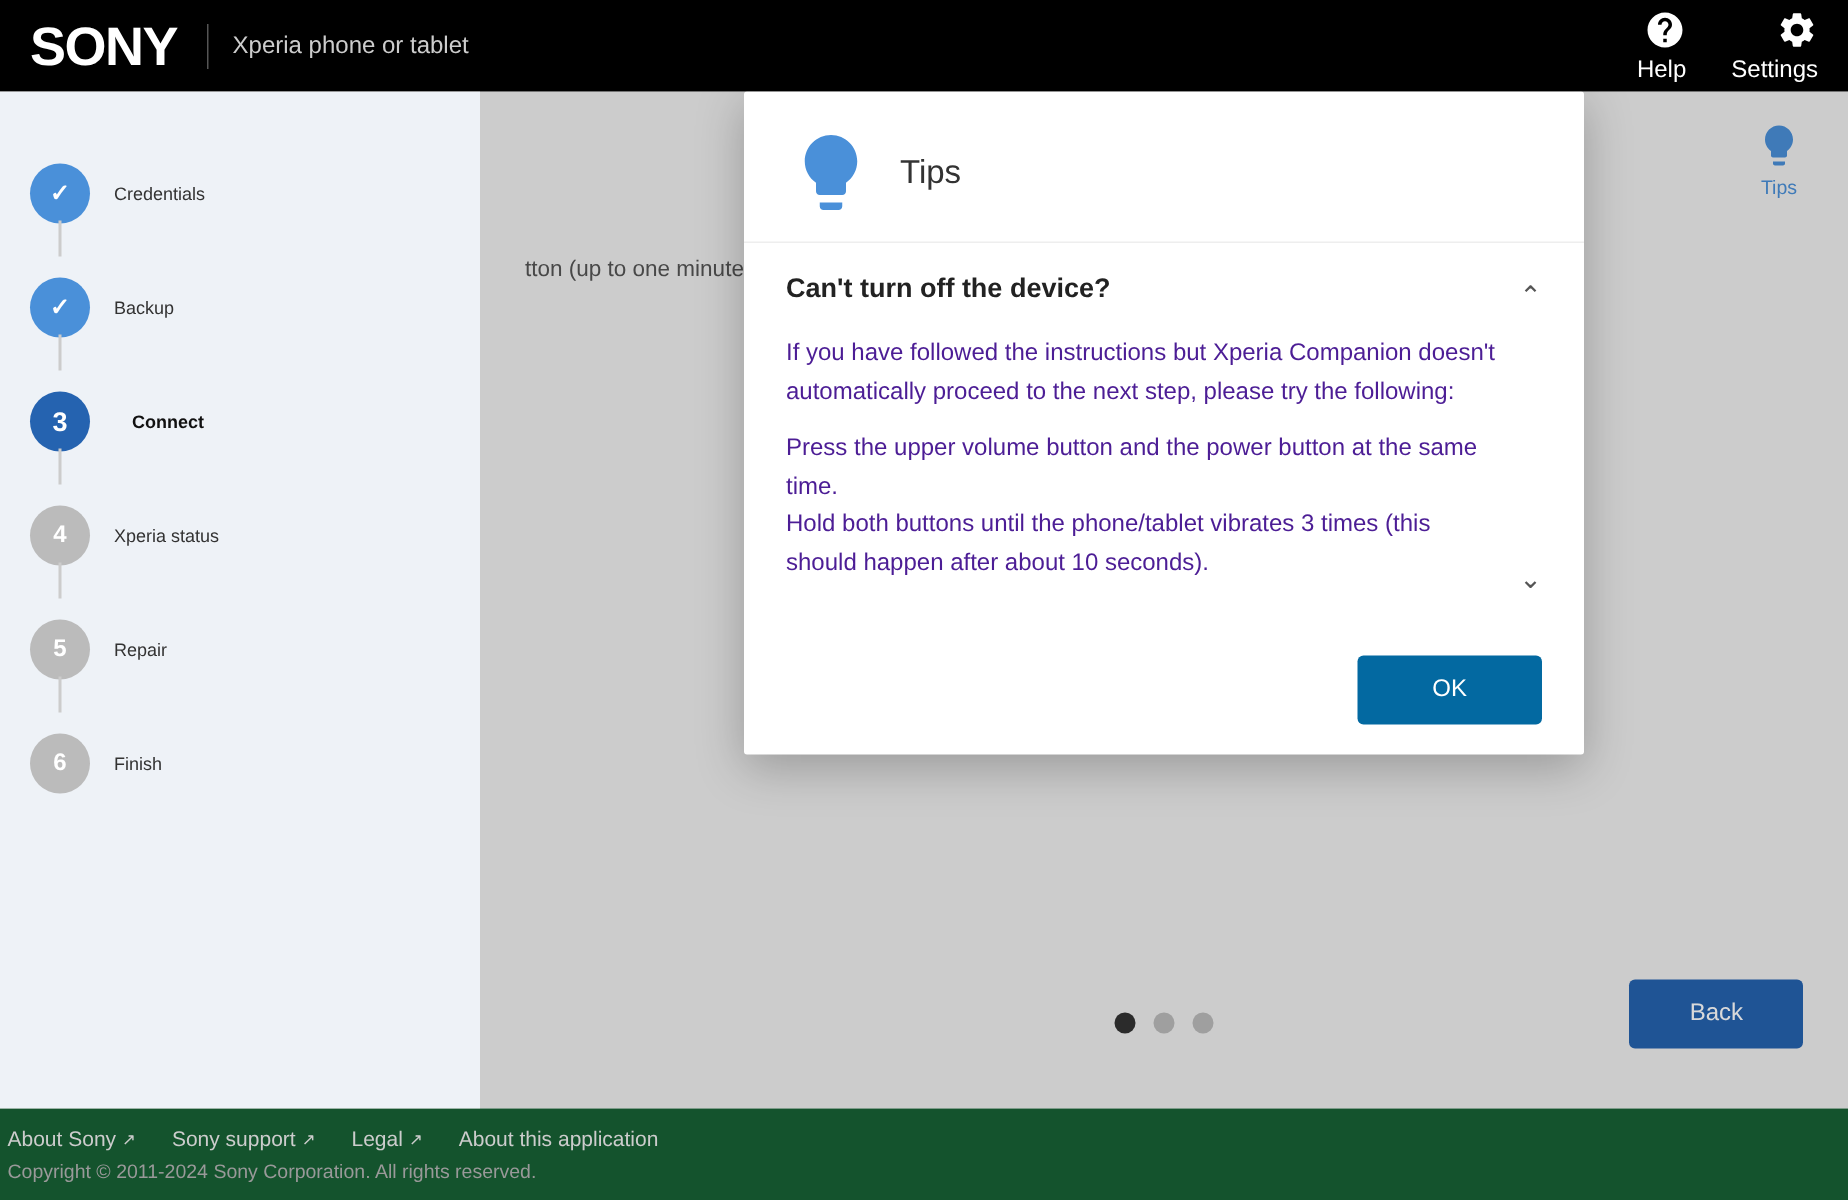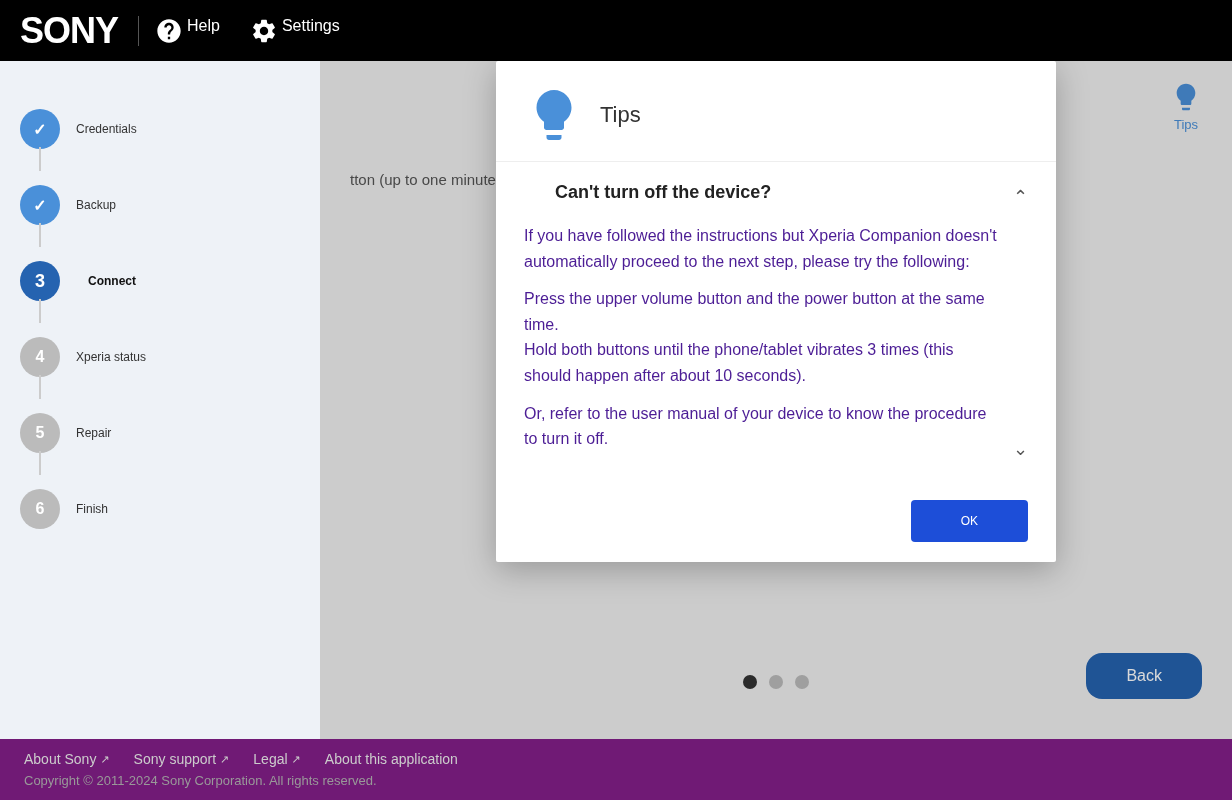--- a/index.html
+++ b/index.html
@@ -34,22 +34,22 @@
       color: #ccc;
       flex: 1;
     }
     .header-actions {
       display: flex;
       align-items: center;
       gap: 30px;
     }
     .header-btn {
       display: flex;
-      flex-direction: row;
-      align-items: flex-start;
+      flex-direction: column;
+      align-items: flex-end;
       color: #fff;
       cursor: pointer;
       gap: 4px;
     }
     .header-btn .icon-svg { width: 28px; height: 28px; }
 
     
     .main-area {
       display: flex;
       flex: 1;
@@ -169,21 +169,21 @@
     
     .back-btn {
       position: absolute;
       bottom: 40px;
       right: 30px;
       background: #2563b0;
       color: #fff;
       border: none;
       padding: 14px 40px;
       font-size: 16px;
-      border-radius: 16px;
+      border-radius: 4px;
       cursor: pointer;
     }
 
     
     .modal-overlay {
       position: absolute;
       top: 0; left: 0; right: 0; bottom: 0;
       background: rgba(0,0,0,0.15);
       display: flex;
       align-items: flex-start;
@@ -238,48 +238,47 @@
       cursor: pointer;
       color: #555;
       font-size: 18px;
       user-select: none;
     }
     .modal-question {
       font-size: 18px;
       font-weight: bold;
       color: #222;
       margin-bottom: 20px;
-      margin-left: 31px;
     }
     .modal-text {
       font-size: 16px;
       color: #4c1d95;
       line-height: 1.6;
       margin-bottom: 12px;
     }
     .modal-footer {
       padding: 16px 28px 20px 28px;
       display: flex;
       justify-content: flex-end;
     }
     .ok-btn {
-      background: #1d4ed8;
+      background: #0369a1;
       color: #fff;
       border: none;
       padding: 14px 50px;
-      font-size: 12px;
+      font-size: 16px;
       border-radius: 4px;
       cursor: pointer;
     }
 
     
     .footer {
-      background: #701a75;
+      background: #14532d;
       color: #ccc;
-      padding: 12px 24px;
+      padding: 12px 5px;
       flex-shrink: 0;
     }
     .footer-links {
       display: flex;
       gap: 24px;
       margin-bottom: 6px;
     }
     .footer-link {
       color: #ccc;
       text-decoration: none;
@@ -303,20 +302,21 @@
       width: 32px;
       height: 32px;
     }
   </style>
 </head>
 <body>
 
 <div class="header">
   <div class="sony-logo">SONY</div>
   <div class="header-divider"></div>
+  <div class="header-subtitle">Xperia phone or tablet</div>
   <div class="header-actions">
     <div class="header-btn">
       <svg class="icon-svg" viewBox="0 0 24 24" fill="white">
         <path d="M12 2C6.48 2 2 6.48 2 12s4.48 10 10 10 10-4.48 10-10S17.52 2 12 2zm1 17h-2v-2h2v2zm2.07-7.75l-.9.92C13.45 12.9 13 13.5 13 15h-2v-.5c0-1.1.45-2.1 1.17-2.83l1.24-1.26c.37-.36.59-.86.59-1.41 0-1.1-.9-2-2-2s-2 .9-2 2H8c0-2.21 1.79-4 4-4s4 1.79 4 4c0 .88-.36 1.68-.93 2.25z"></path>
       </svg>
       <span>Help</span>
     </div>
     <div class="header-btn">
       <svg class="icon-svg" viewBox="0 0 24 24" fill="white">
         <path d="M19.14,12.94c0.04-0.3,0.06-0.61,0.06-0.94c0-0.32-0.02-0.64-0.07-0.94l2.03-1.58c0.18-0.14,0.23-0.41,0.12-0.61 l-1.92-3.32c-0.12-0.22-0.37-0.29-0.59-0.22l-2.39,0.96c-0.5-0.38-1.03-0.7-1.62-0.94L14.4,2.81c-0.04-0.24-0.24-0.41-0.48-0.41 h-3.84c-0.24,0-0.43,0.17-0.47,0.41L9.25,5.35C8.66,5.59,8.12,5.92,7.63,6.29L5.24,5.33c-0.22-0.08-0.47,0-0.59,0.22L2.74,8.87 C2.62,9.08,2.66,9.34,2.86,9.48l2.03,1.58C4.84,11.36,4.8,11.69,4.8,12s0.02,0.64,0.07,0.94l-2.03,1.58 c-0.18,0.14-0.23,0.41-0.12,0.61l1.92,3.32c0.12,0.22,0.37,0.29,0.59,0.22l2.39-0.96c0.5,0.38,1.03,0.7,1.62,0.94l0.36,2.54 c0.05,0.24,0.24,0.41,0.48,0.41h3.84c0.24,0,0.44-0.17,0.47-0.41l0.36-2.54c0.59-0.24,1.13-0.56,1.62-0.94l2.39,0.96 c0.22,0.08,0.47,0,0.59-0.22l1.92-3.32c0.12-0.22,0.07-0.47-0.12-0.61L19.14,12.94z M12,15.6c-1.98,0-3.6-1.62-3.6-3.6 s1.62-3.6,3.6-3.6s3.6,1.62,3.6,3.6S13.98,15.6,12,15.6z"></path>
@@ -394,21 +394,20 @@
             <path d="M9 21c0 .55.45 1 1 1h4c.55 0 1-.45 1-1v-1H9v1zm3-19C8.14 2 5 5.14 5 9c0 2.38 1.19 4.47 3 5.74V17c0 .55.45 1 1 1h6c.55 0 1-.45 1-1v-2.26c1.81-1.27 3-3.36 3-5.74 0-3.86-3.14-7-7-7z"></path>
           </svg>
           <span class="modal-title">Tips</span>
         </div>
 
         <div class="modal-body">
           <div class="modal-body-text">
             <div class="modal-question">Can't turn off the device?</div>
             <div class="modal-text">If you have followed the instructions but Xperia Companion doesn't automatically proceed to the next step, please try the following:</div>
             <div class="modal-text">Press the upper volume button and the power button at the same time.<br>Hold both buttons until the phone/tablet vibrates 3 times (this should happen after about 10 seconds).</div>
-            <div class="modal-text">Or, refer to the user manual of your device to know the procedure to turn it off.</div>
           </div>
           <div class="modal-scroll-controls">
             <span class="scroll-arrow">⌃</span>
             <span class="scroll-arrow">⌄</span>
           </div>
         </div>
 
         <div class="modal-footer">
           <button class="ok-btn">OK</button>
         </div>

